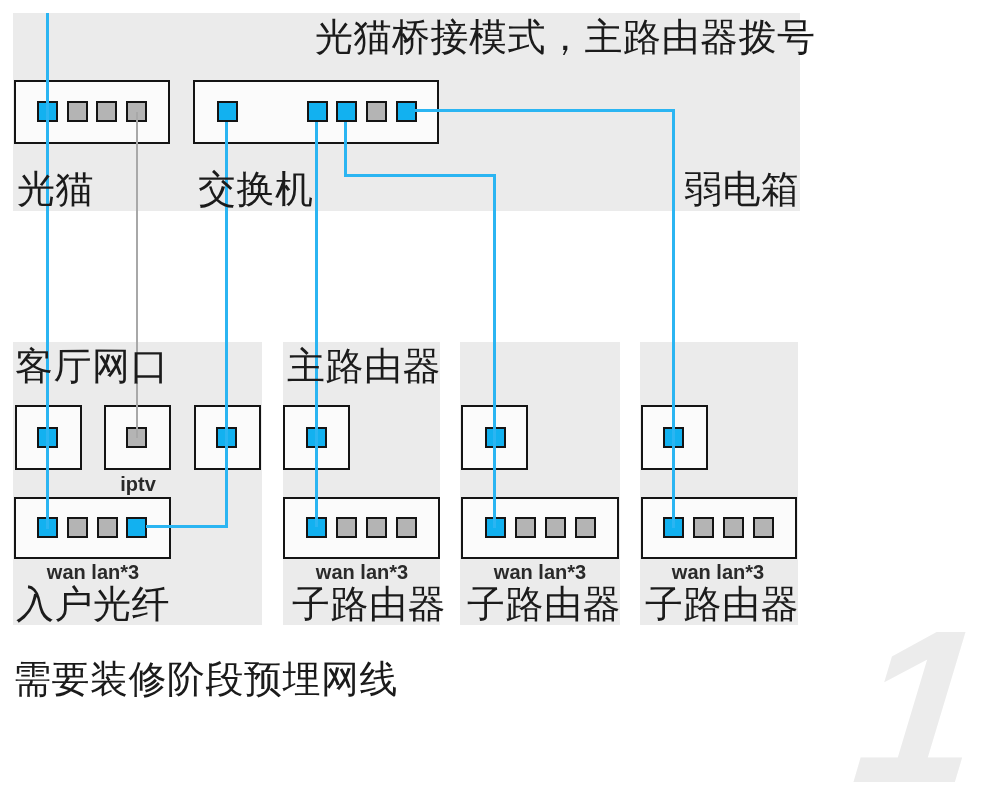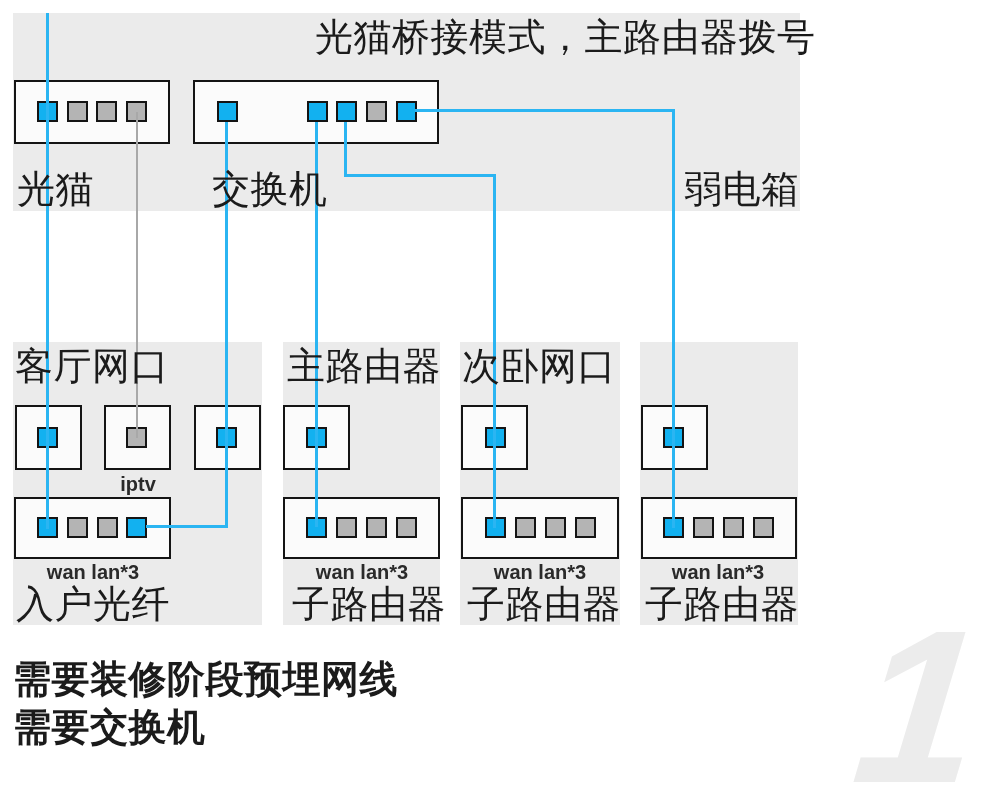--- a/index.html
+++ b/index.html
@@ -17,21 +17,21 @@
   .line{position:absolute;z-index:5;}
   .vb{width:3px;background:var(--cable-blue);}
   .hb{height:3px;background:var(--cable-blue);}
   .vg{width:2px;background:var(--cable-gray);}
 
   .lbl{position:absolute;font-size:38px;line-height:40px;white-space:nowrap;color:#1b1b1b;z-index:6;letter-spacing:0.5px;}
   .lbl-sm{position:absolute;font-size:20px;line-height:22px;white-space:nowrap;color:#2a2a2a;z-index:6;}
   .caption-center{transform:translateX(-50%);font-weight:bold;}
 
   .notes{position:absolute;left:13px;top:655px;z-index:6;}
-  .notes div{font-size:38px;line-height:48px;white-space:nowrap;color:#1b1b1b;letter-spacing:0.5px;font-weight:bold;}
+  .notes div{font-size:38px;line-height:48px;white-space:nowrap;color:#1b1b1b;letter-spacing:0.5px;}
 
   .watermark{position:absolute;left:858px;top:598px;font-size:218px;line-height:1;font-weight:bold;font-style:italic;color:var(--watermark-gray);transform:skewX(-6deg);z-index:0;}
 </style>
 </head>
 <body>
 
 <div class="stage">
 
   <div class="watermark">1</div>
 
@@ -45,21 +45,21 @@
   <div class="port port-gray" style="left:96px;top:101px;"></div>
   <div class="port port-gray" style="left:126px;top:101px;"></div>
   <div class="lbl" style="left:17px;top:169px;">光猫</div>
 
   <div class="dev-box" style="left:193px;top:80px;width:246px;height:64px;"></div>
   <div class="port port-blue" style="left:217px;top:101px;"></div>
   <div class="port port-blue" style="left:307px;top:101px;"></div>
   <div class="port port-blue" style="left:336px;top:101px;"></div>
   <div class="port port-gray" style="left:366px;top:101px;"></div>
   <div class="port port-blue" style="left:396px;top:101px;"></div>
-  <div class="lbl" style="left:212px;top:169px;">交换机</div>
+  <div class="lbl" style="left:198px;top:169px;">交换机</div>
 
   <div class="lbl" style="left:684px;top:169px;">弱电箱</div>
 
   <div class="line vb" style="left:46px;top:13px;height:516px;"></div>
   <div class="line vg" style="left:136px;top:112px;height:326px;"></div>
   <div class="line vb" style="left:225px;top:122px;height:405px;"></div>
   <div class="line hb" style="left:146px;top:525px;width:82px;"></div>
   <div class="line vb" style="left:315px;top:122px;height:405px;"></div>
   <div class="line vb" style="left:344px;top:122px;height:55px;"></div>
   <div class="line hb" style="left:344px;top:174px;width:152px;"></div>
@@ -90,21 +90,20 @@
   <div class="port port-blue" style="left:306px;top:427px;"></div>
   <div class="dev-box" style="left:283px;top:497px;width:157px;height:62px;"></div>
   <div class="port port-blue" style="left:306px;top:517px;"></div>
   <div class="port port-gray" style="left:336px;top:517px;"></div>
   <div class="port port-gray" style="left:366px;top:517px;"></div>
   <div class="port port-gray" style="left:396px;top:517px;"></div>
   <div class="lbl-sm caption-center" style="left:362px;top:561px;">wan lan*3</div>
   <div class="lbl" style="left:292px;top:584px;">子路由器</div>
 
   <div class="panel" style="left:460px;top:342px;width:160px;height:283px;"></div>
-  <div class="lbl" style="left:462px;top:346px;">次卧网口</div>
   <div class="dev-box" style="left:461px;top:405px;width:67px;height:65px;"></div>
   <div class="port port-blue" style="left:485px;top:427px;"></div>
   <div class="dev-box" style="left:461px;top:497px;width:158px;height:62px;"></div>
   <div class="port port-blue" style="left:485px;top:517px;"></div>
   <div class="port port-gray" style="left:515px;top:517px;"></div>
   <div class="port port-gray" style="left:545px;top:517px;"></div>
   <div class="port port-gray" style="left:575px;top:517px;"></div>
   <div class="lbl-sm caption-center" style="left:540px;top:561px;">wan lan*3</div>
   <div class="lbl" style="left:467px;top:584px;">子路由器</div>
 
@@ -114,16 +113,15 @@
   <div class="dev-box" style="left:641px;top:497px;width:156px;height:62px;"></div>
   <div class="port port-blue" style="left:663px;top:517px;"></div>
   <div class="port port-gray" style="left:693px;top:517px;"></div>
   <div class="port port-gray" style="left:723px;top:517px;"></div>
   <div class="port port-gray" style="left:753px;top:517px;"></div>
   <div class="lbl-sm caption-center" style="left:718px;top:561px;">wan lan*3</div>
   <div class="lbl" style="left:645px;top:584px;">子路由器</div>
 
   <div class="notes">
     <div>需要装修阶段预埋网线</div>
-    <div>需要交换机</div>
   </div>
 
 </div>
 
 </body></html>

